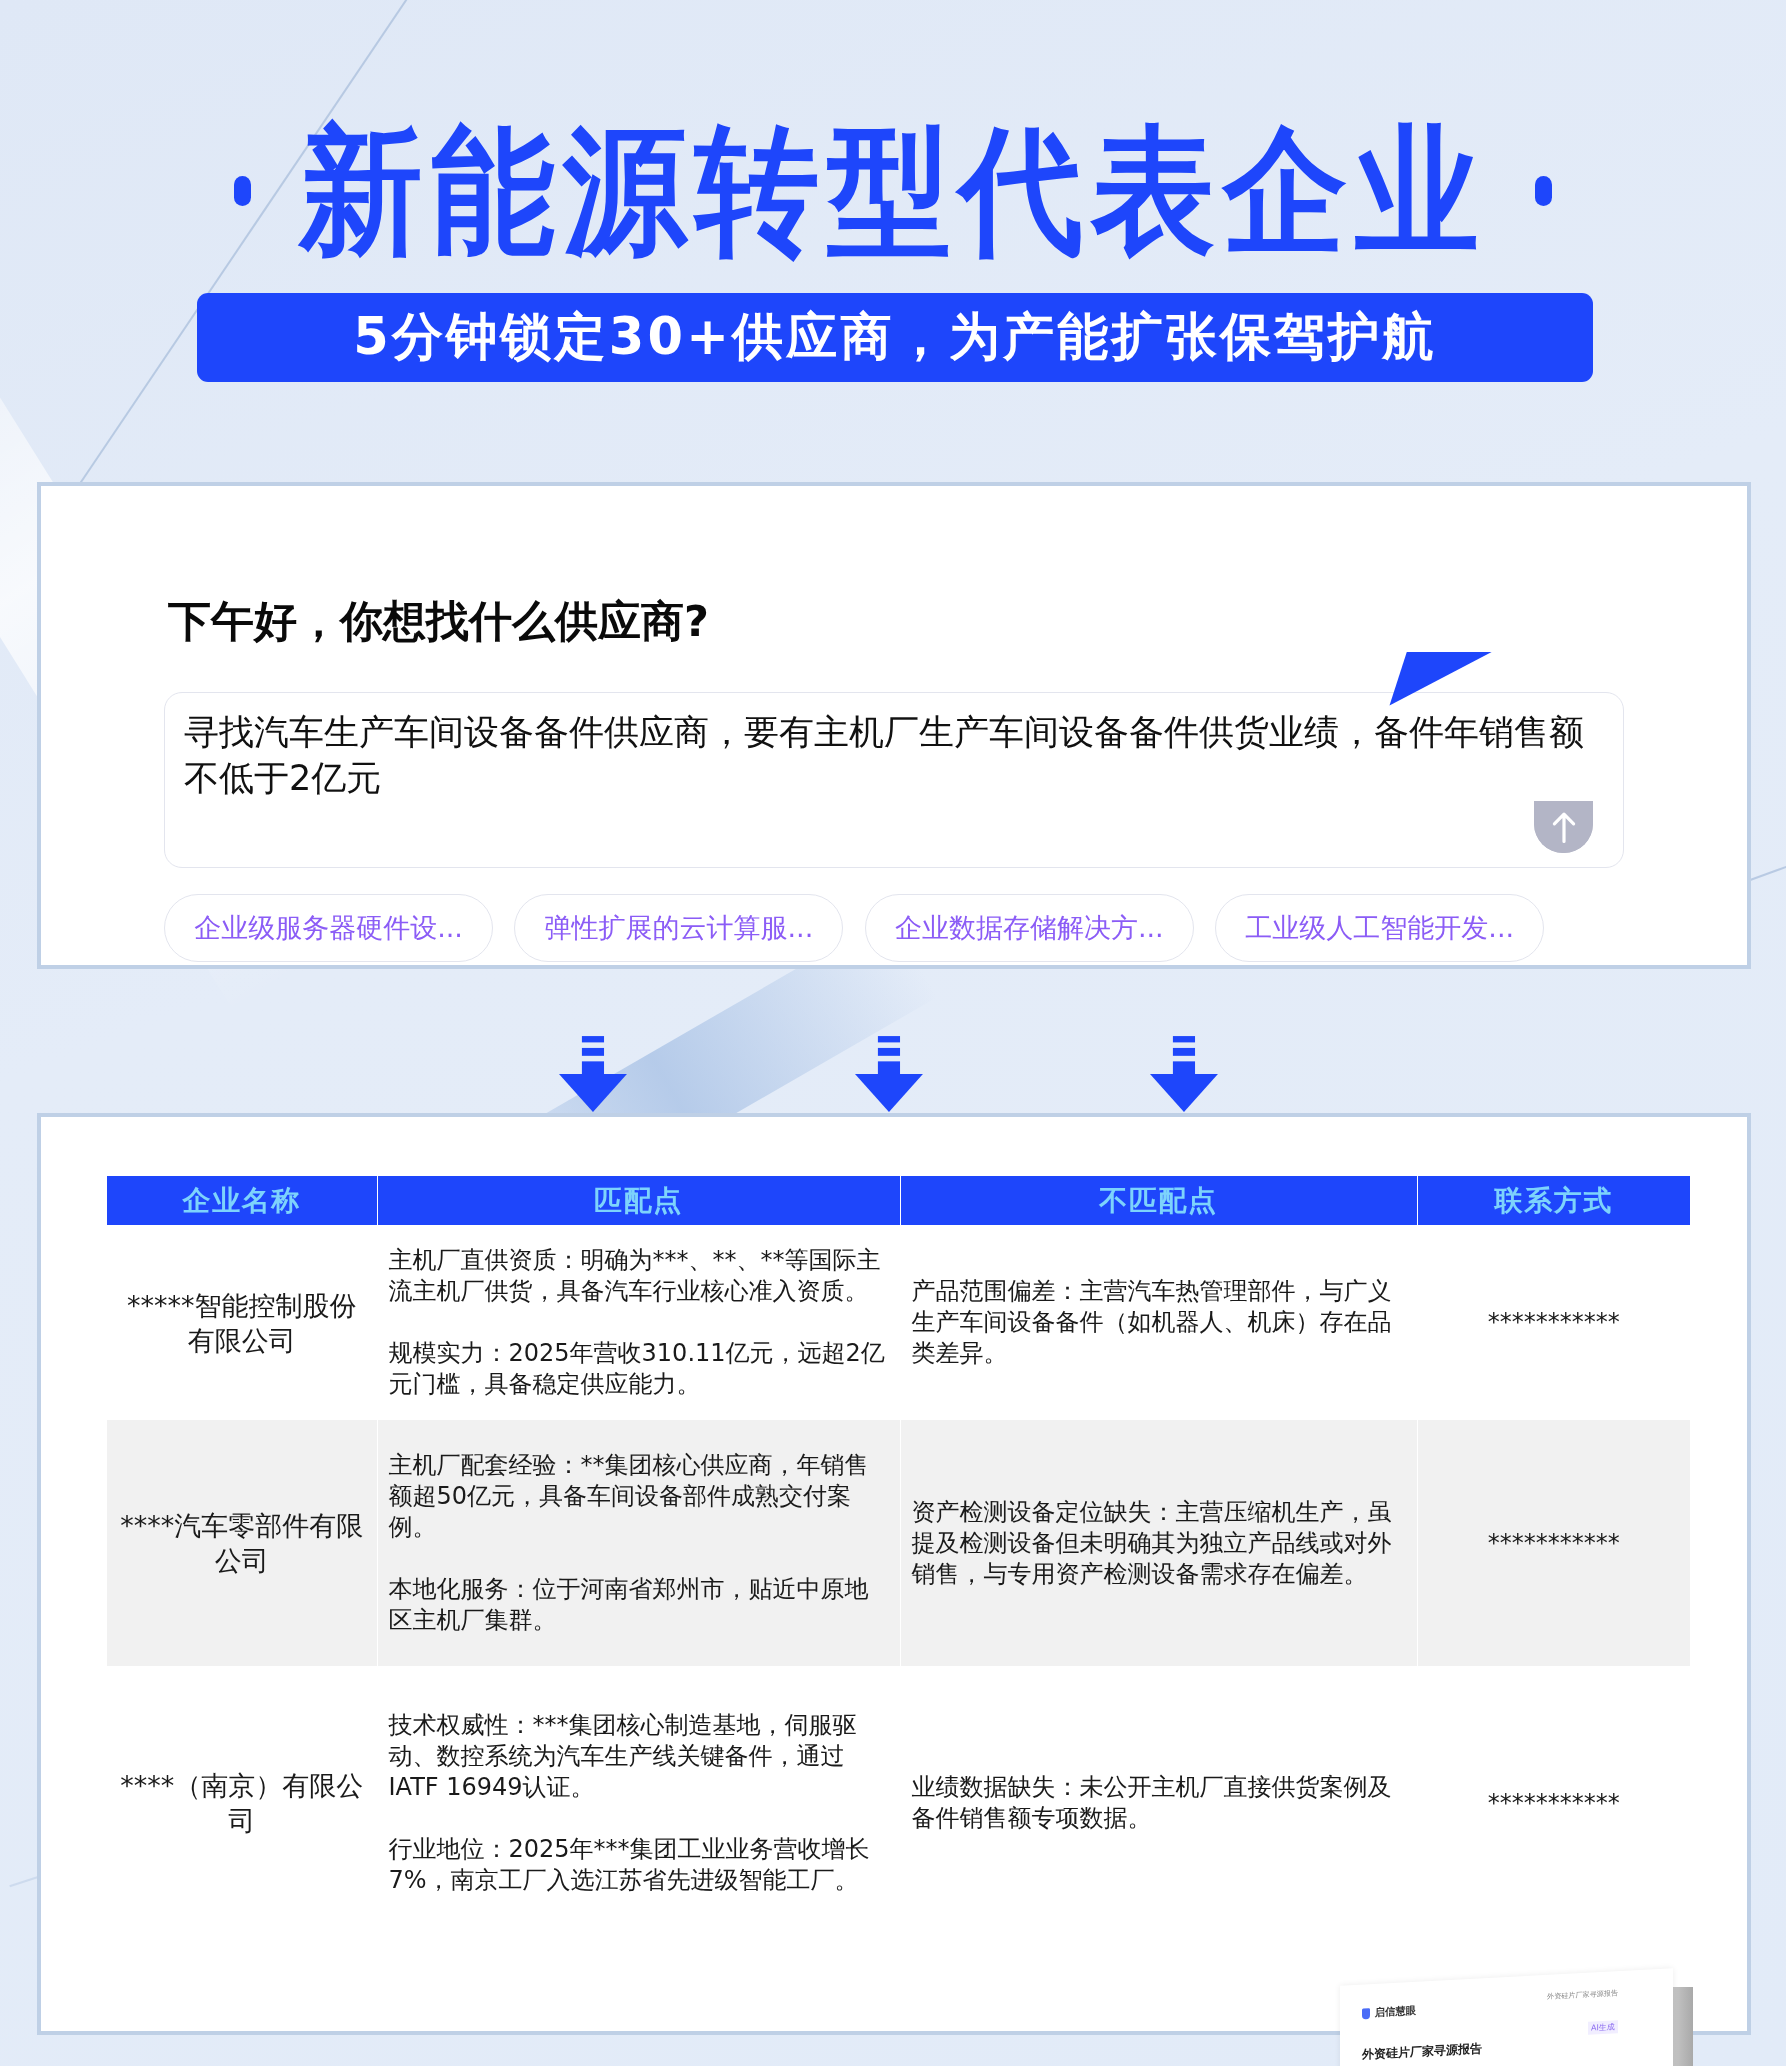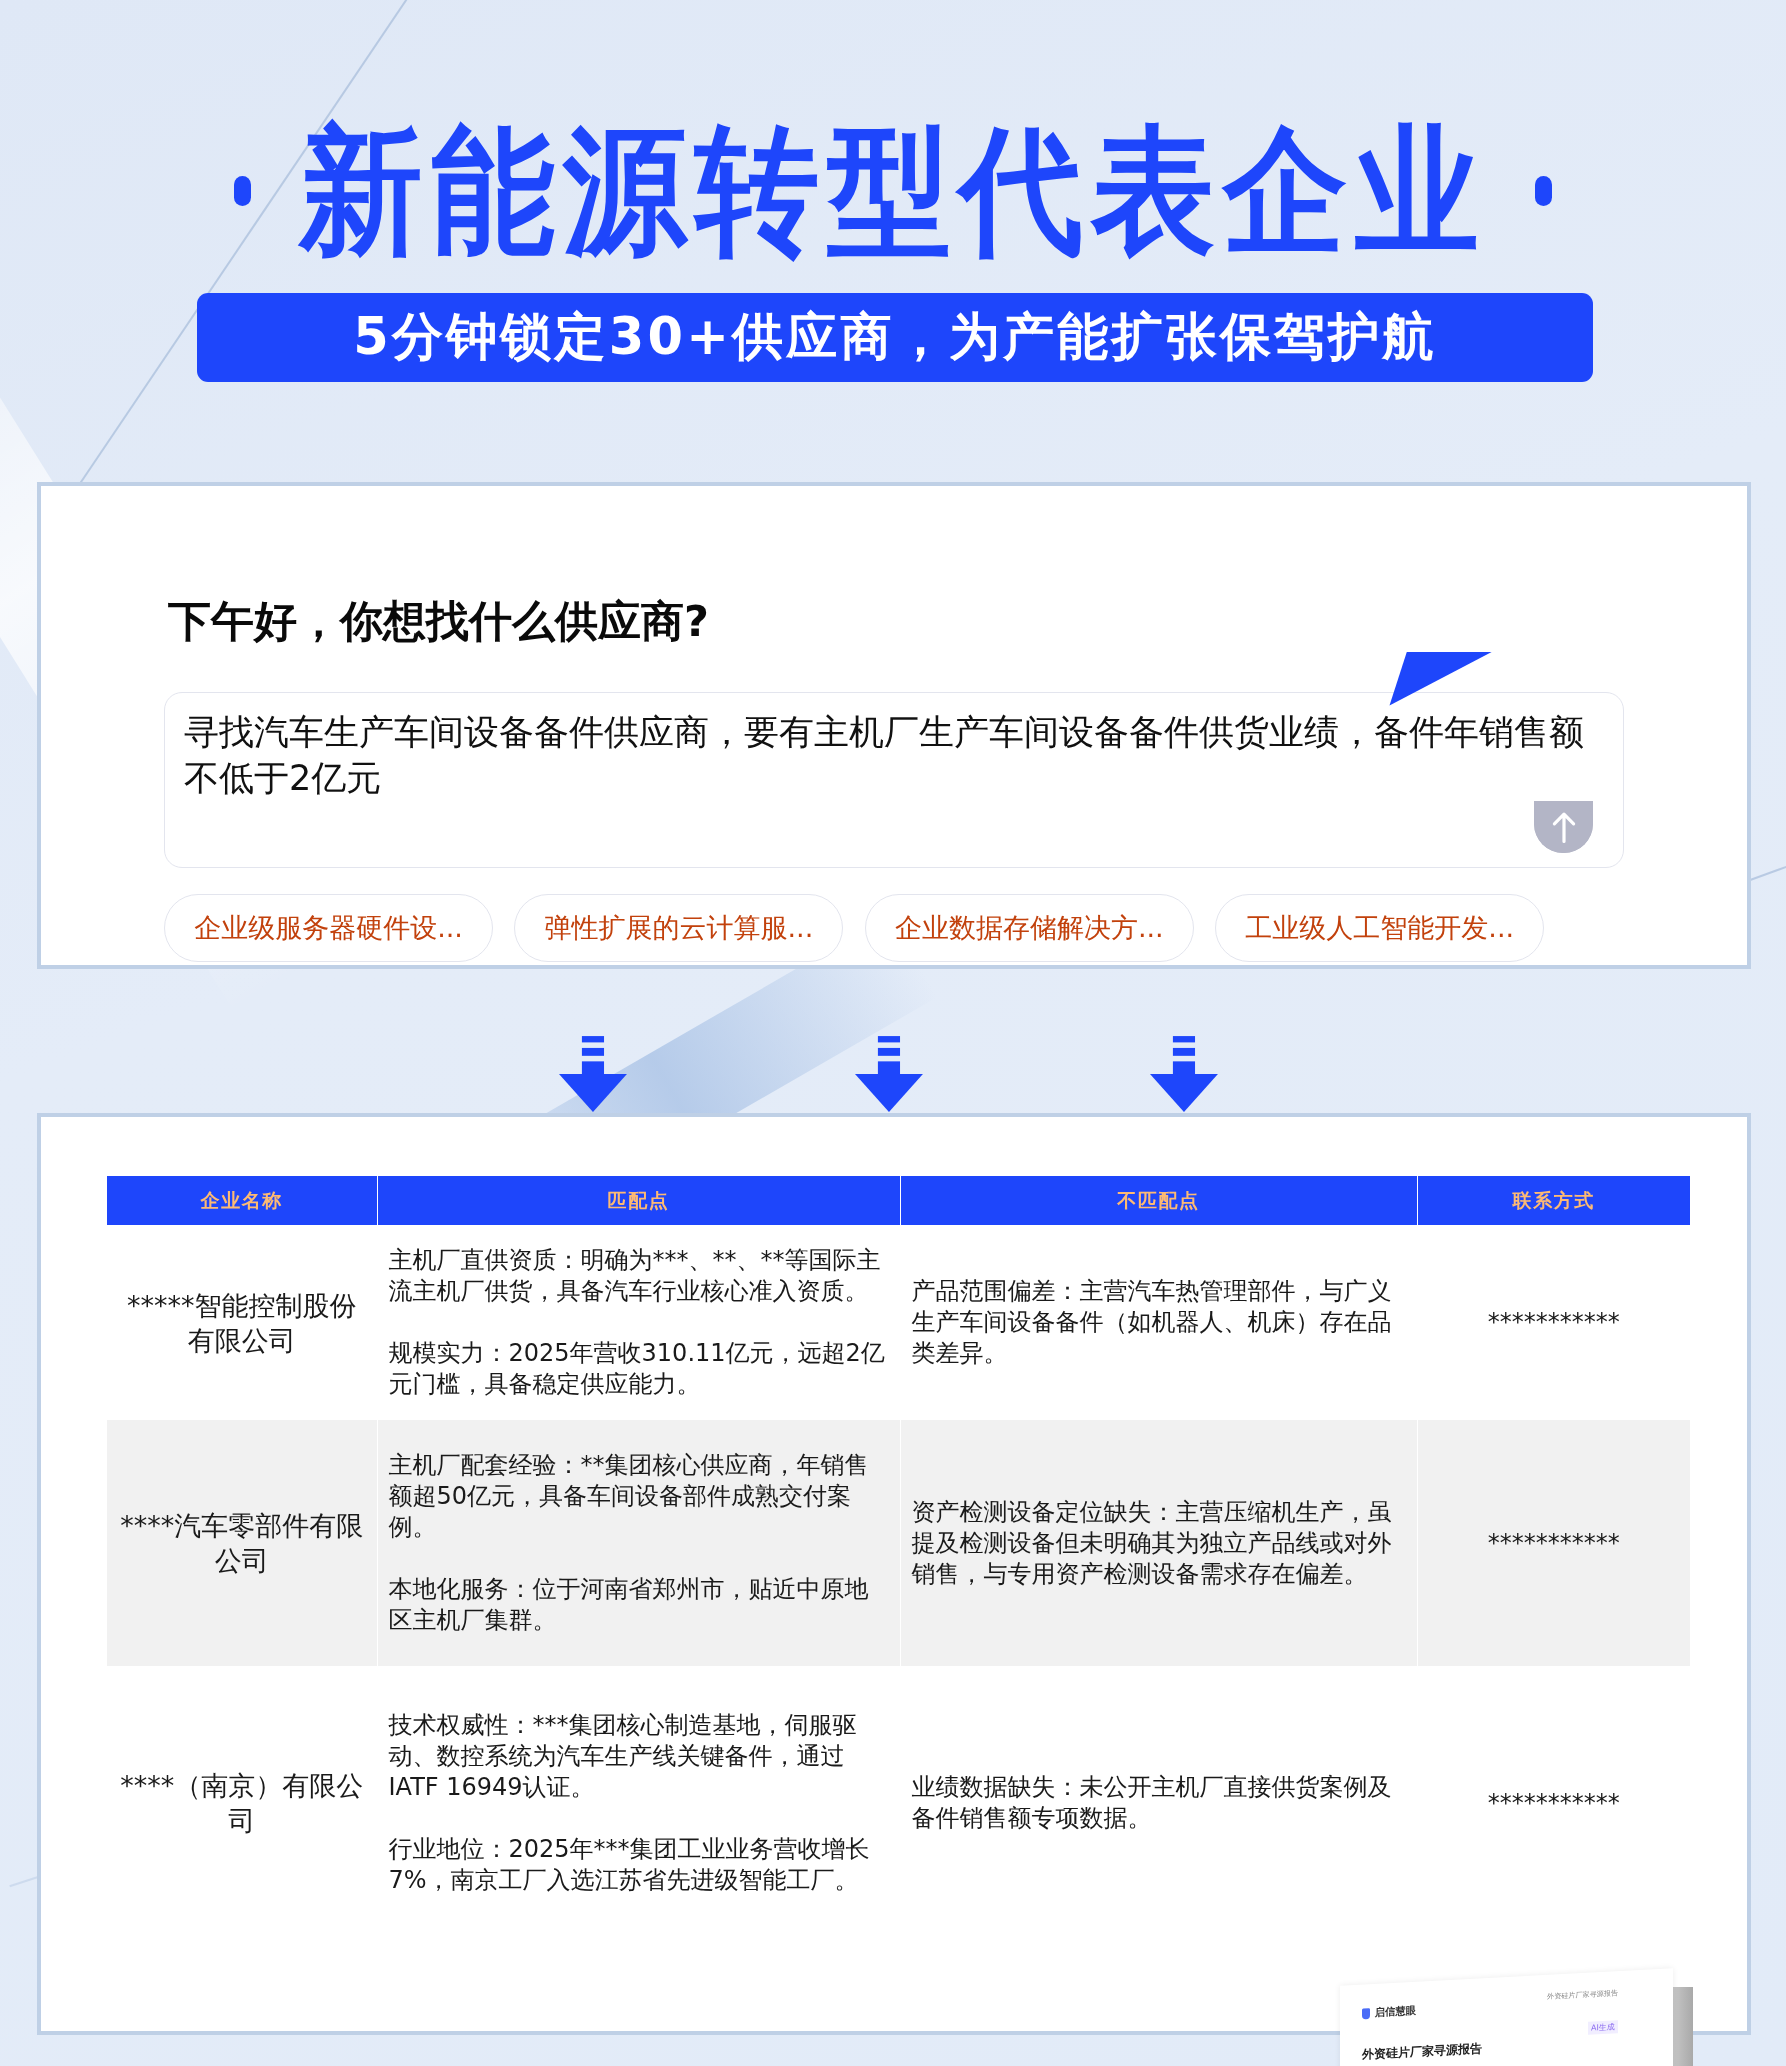--- a/index.html
+++ b/index.html
@@ -79,32 +79,32 @@
   .send-btn::before {
     content: ""; position: absolute; left: 0; right: 0; bottom: 0; height: 59px; border-radius: 29px; background: #B3B5C6;
   }
   .send-btn svg { position: relative; z-index: 1; }
   .chips {
     position: absolute; left: 123px; top: 408px; display: flex; gap: 21.4px;
   }
   .chip {
     width: 329px; height: 68px; border: 1.6px solid #E3E5EE; border-radius: 34px;
     background: #fff; display: flex; align-items: center; justify-content: center;
-    font-size: 27px; color: #c2410c;
+    font-size: 27px; color: #8b5cf6;
   }
 
   .arrows { position: absolute; top: 1031px; left: 0; width: 1786px; height: 82px; z-index: 2; }
   .arrow { position: absolute; top: 4.8px; width: 79px; height: 76px; }
 
   table.results {
     position: absolute; left: 66px; top: 59px; width: 1583px;
     border-collapse: collapse; table-layout: fixed;
   }
   table.results th {
-    background: #1E46FB; color: #fdba74; font-size: 19px; font-weight: 700;
+    background: #1E46FB; color: #7dd3fc; font-size: 28px; font-weight: 700;
     height: 49px; border-left: 1.6px solid #fff; letter-spacing: 1.6px;
   }
   table.results th:first-child { border-left: none; }
   table.results td {
     font-size: 24px; line-height: 31px; color: #1A1A1A;
     vertical-align: middle; border-left: 1.6px solid #fff; padding: 0 11px;
   }
   table.results td:first-child { border-left: none; }
   table.results tr.alt td { background: #F1F1F1; }
   table.results td.name { text-align: center; font-size: 27px; line-height: 35px; padding: 0 12.7px; }

